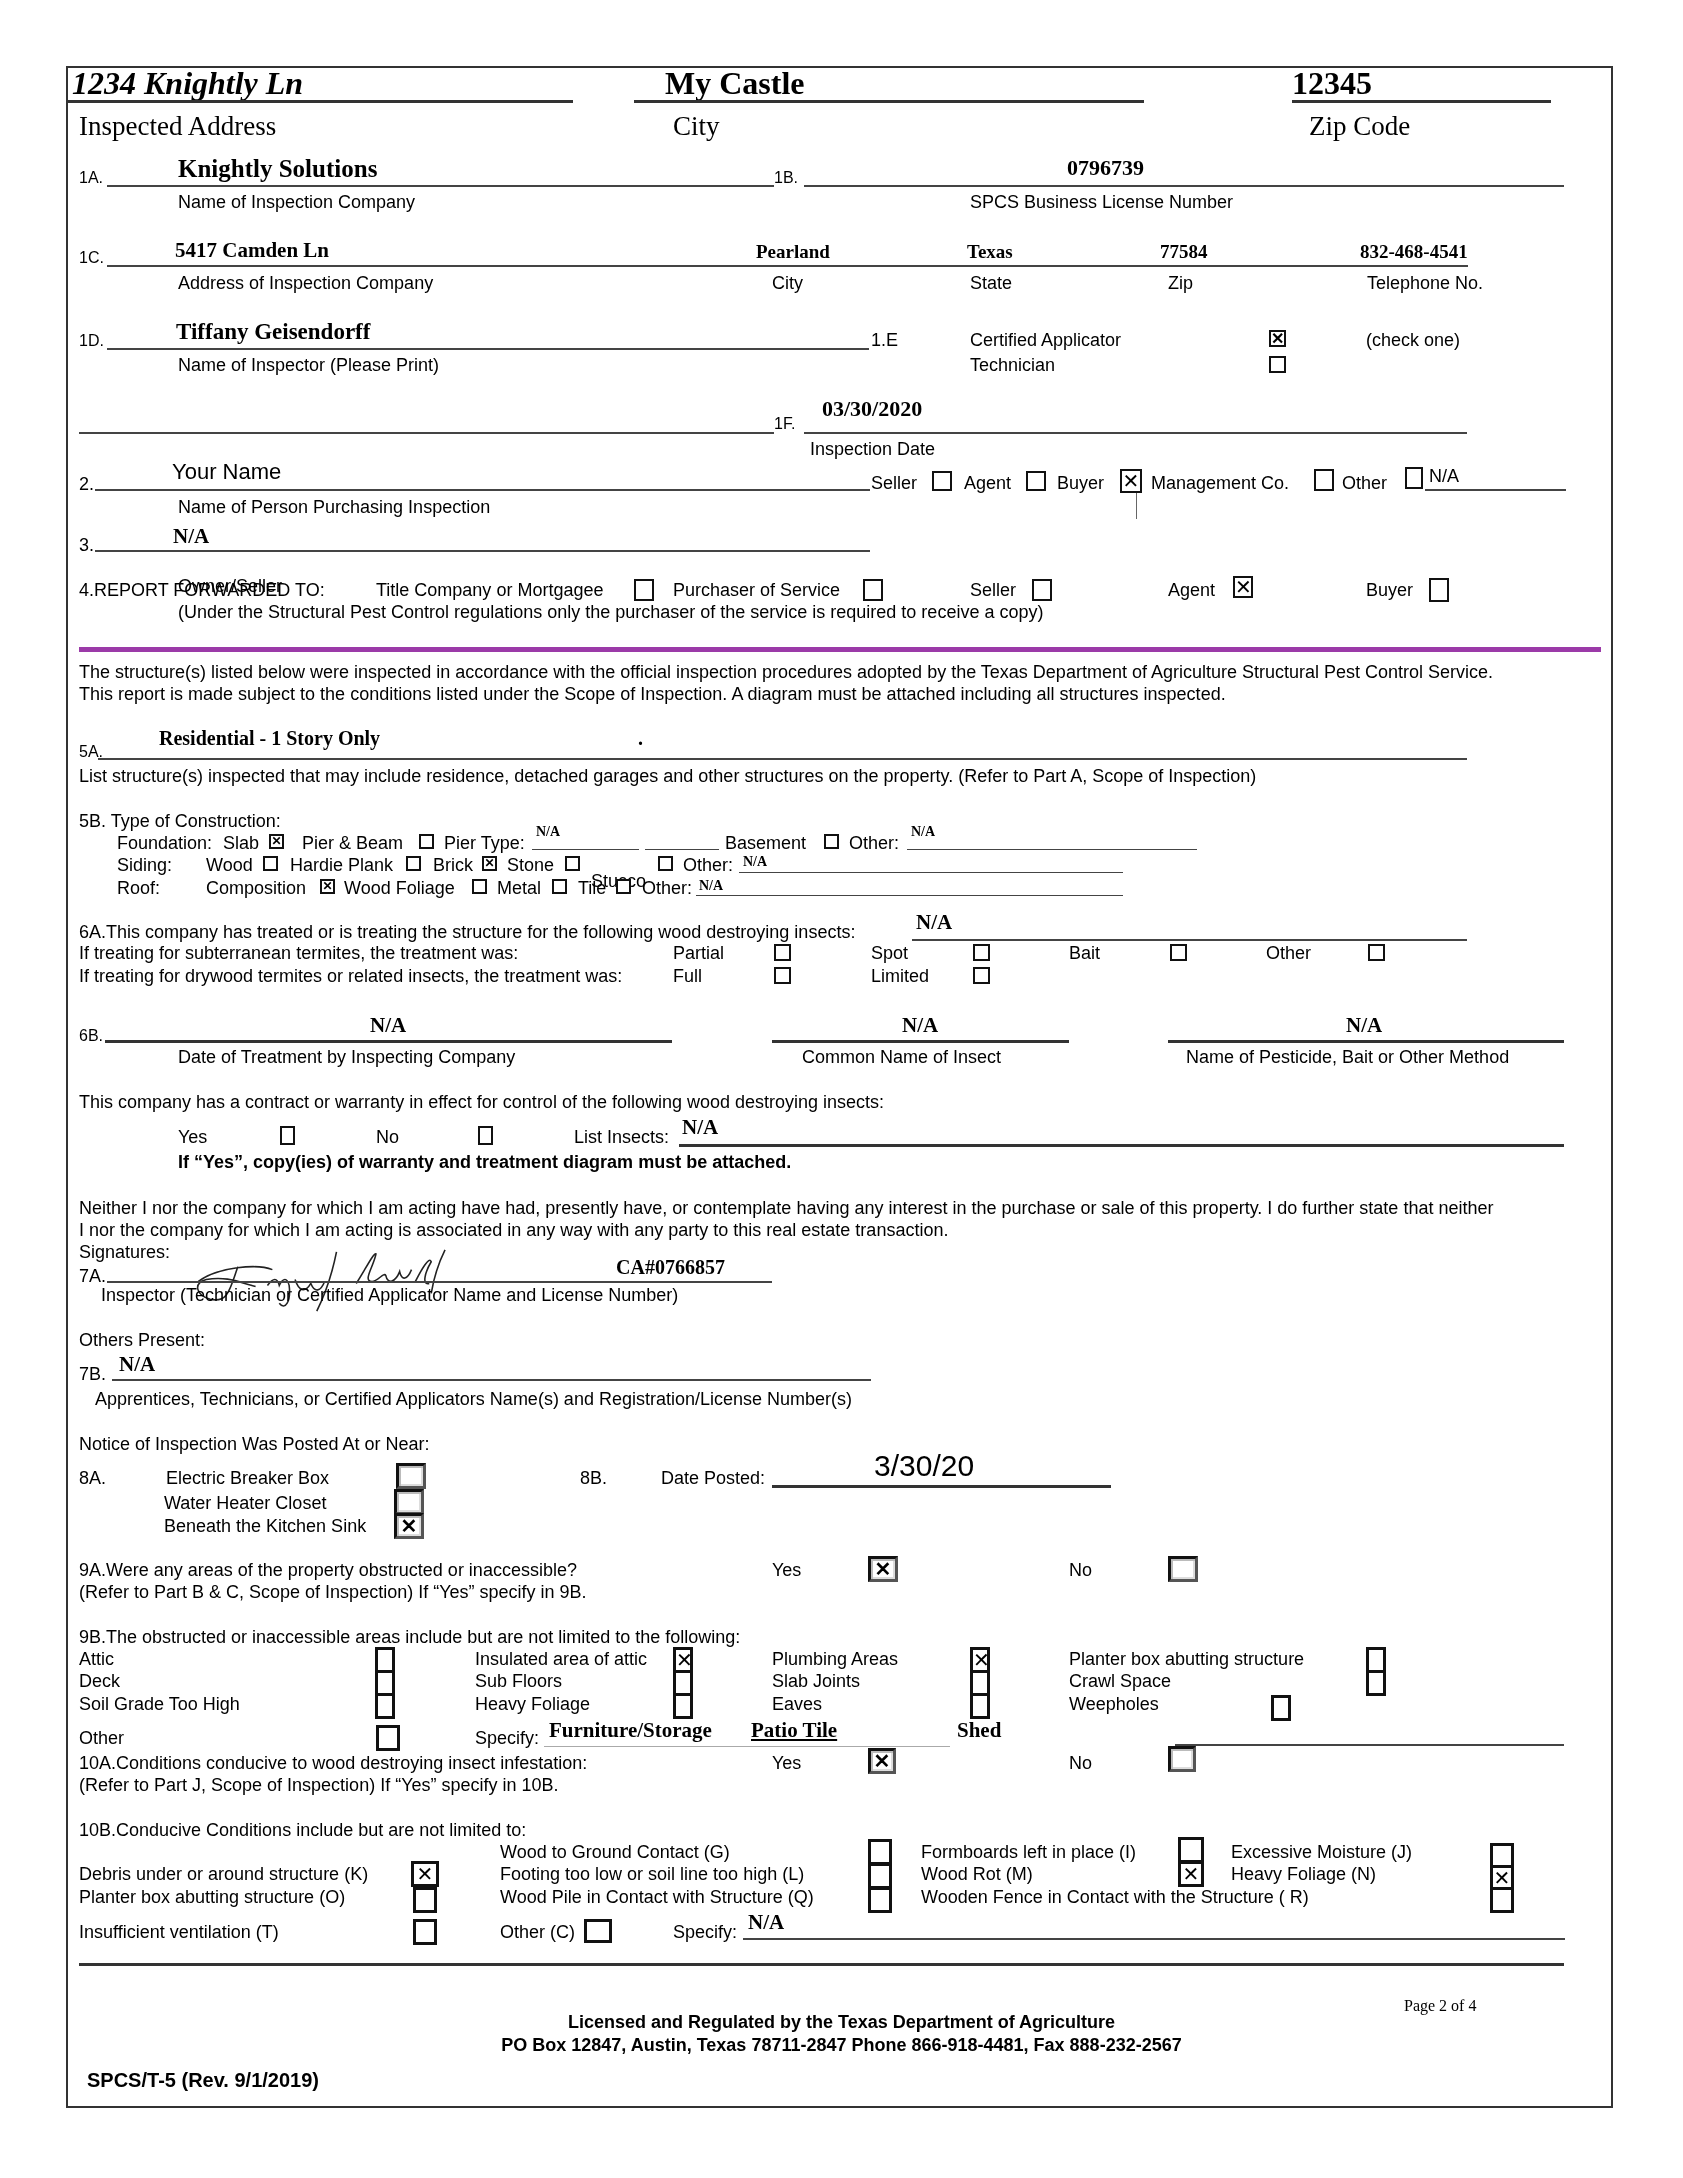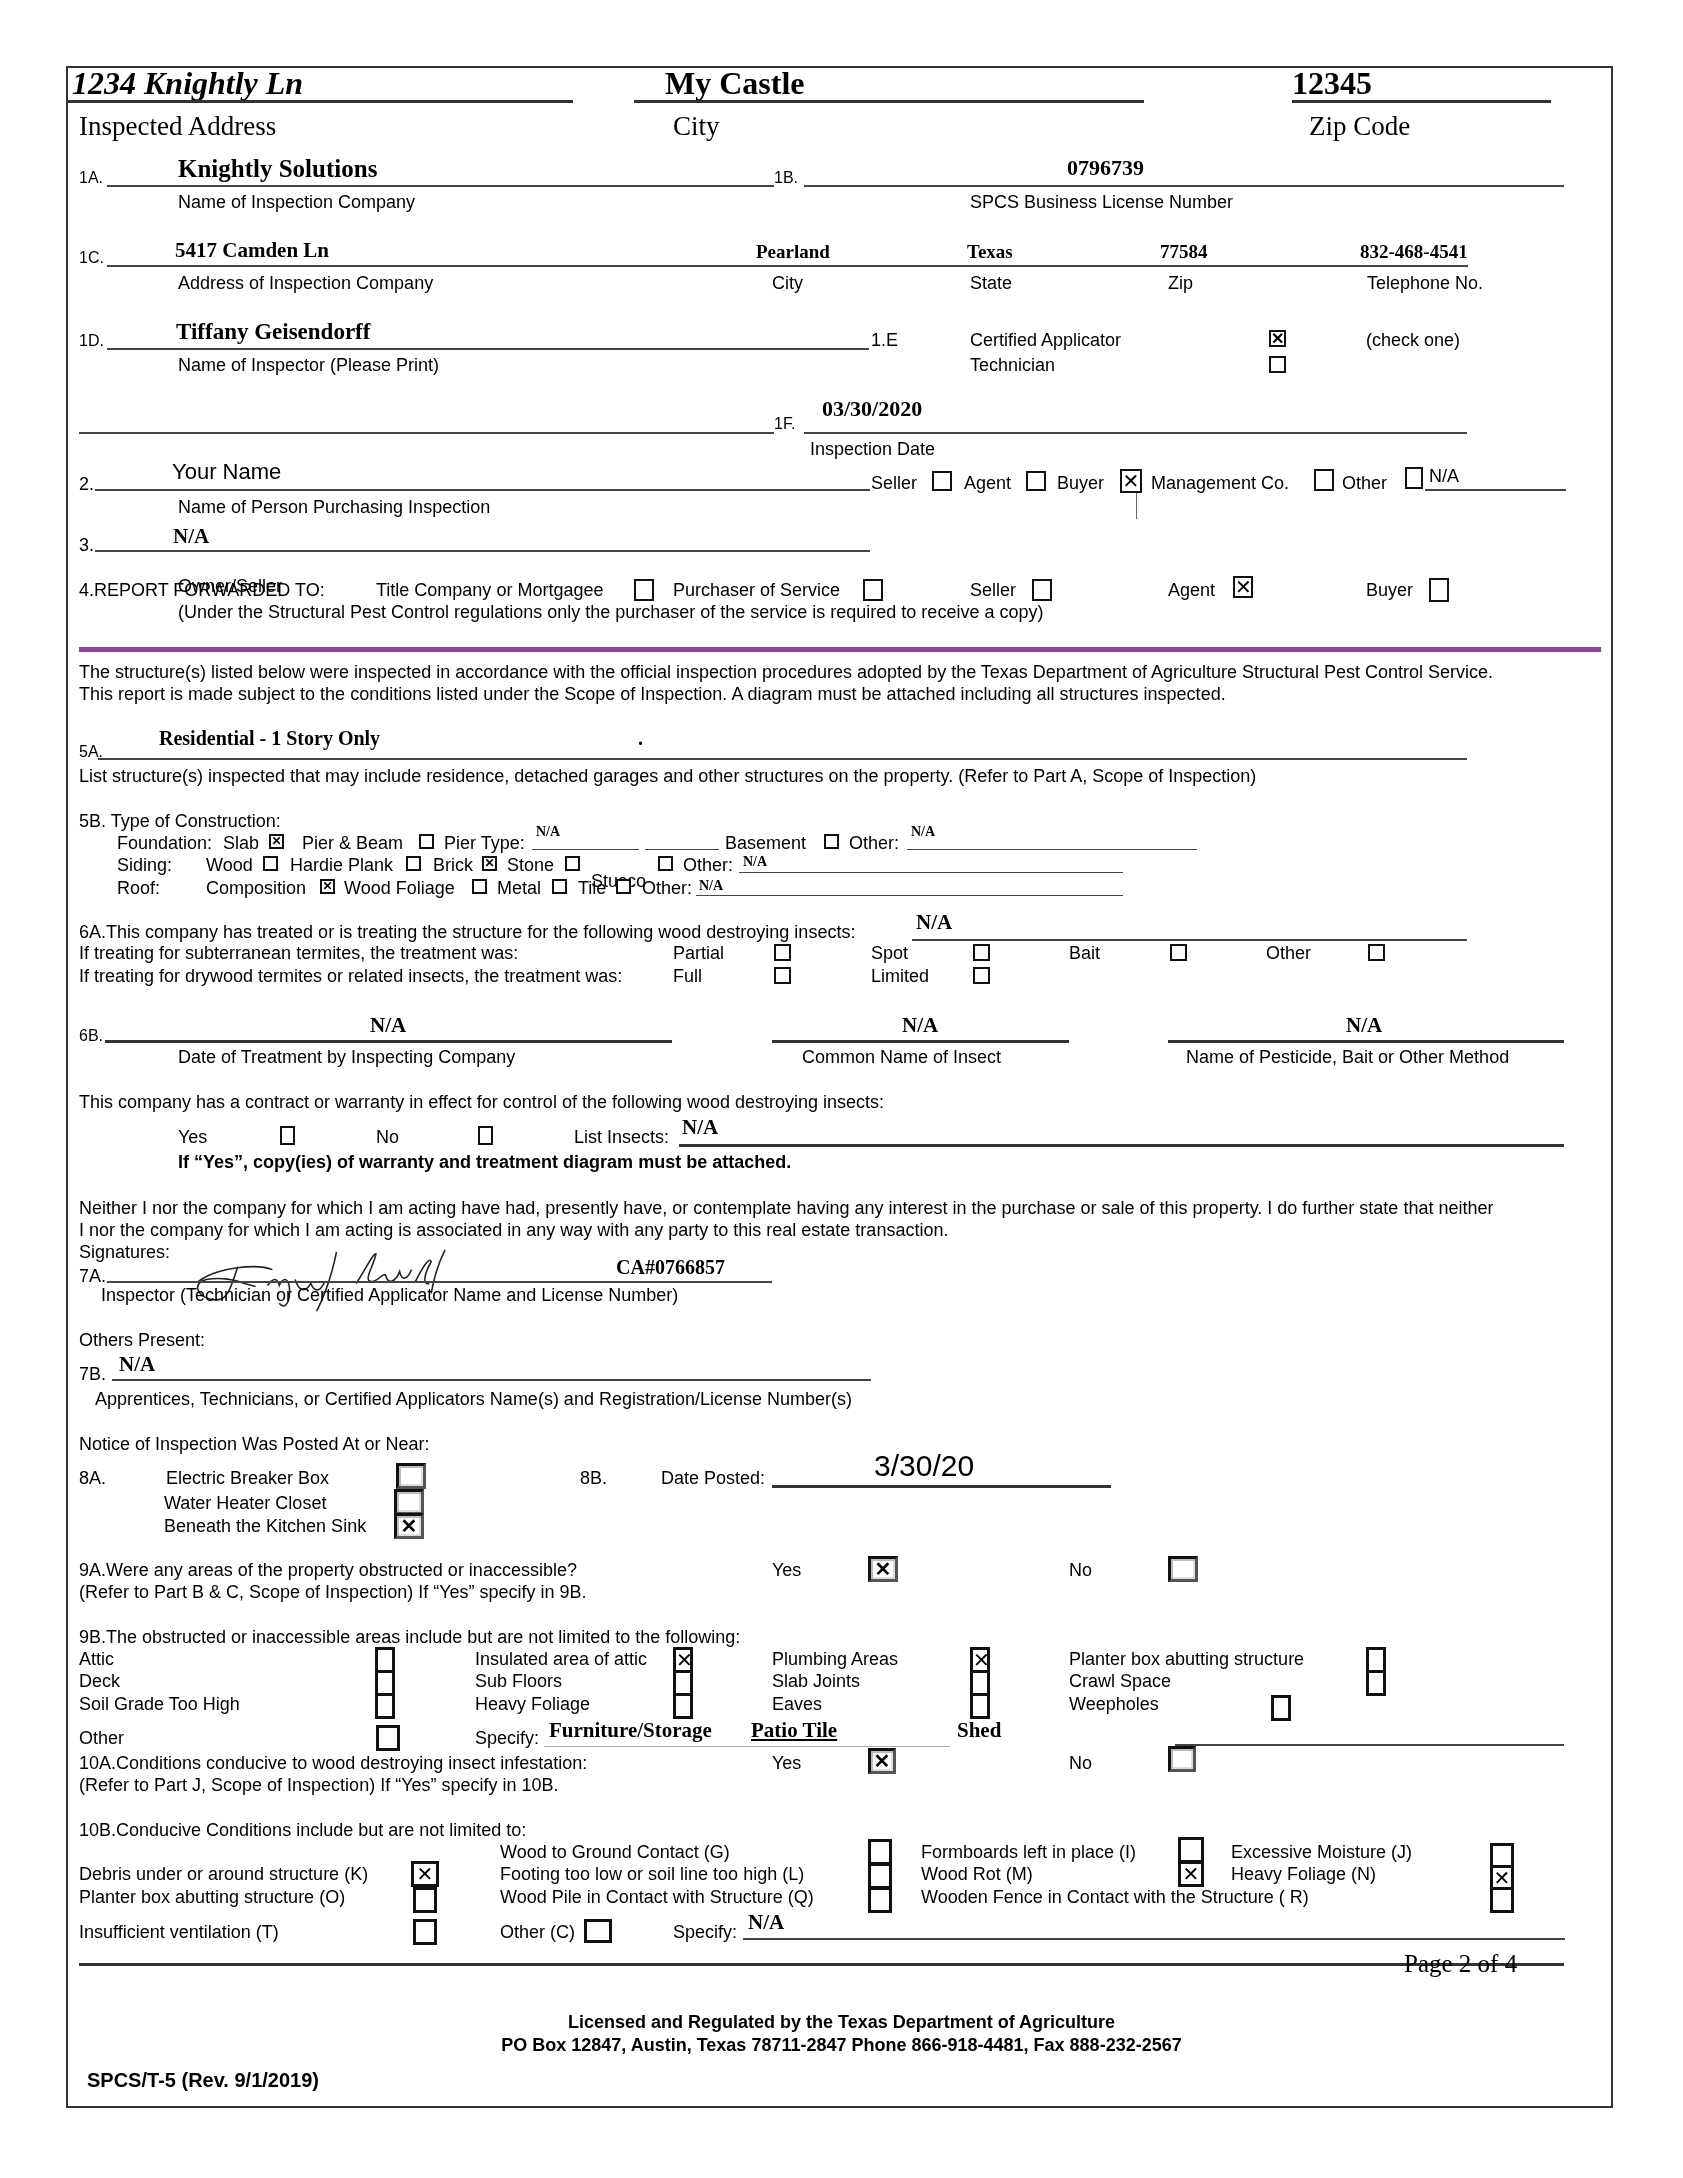--- a/index.html
+++ b/index.html
@@ -317,14 +317,14 @@
 <div class="a s" style="left:500px;top:1923px;">Other (C)</div>
 <div class="cb tall" style="left:584px;top:1919px;width:28px;height:24px;" aria-checked="false"></div>
 <div class="a s" style="left:673px;top:1923px;">Specify:</div>
 <div class="a fill" style="left:748px;top:1912px;">N/A</div>
 <div class="ul" style="left:743px;top:1938px;width:822px;"></div>
 <div class="ul thick" style="left:79px;top:1963px;width:1485px;"></div>
 
 <div class="a s bold center" style="left:0;width:1683px;top:2013px;">Licensed and Regulated by the Texas Department of Agriculture</div>
 <div class="a s bold center" style="left:0;width:1683px;top:2036px;">PO Box 12847, Austin, Texas  78711-2847 Phone 866-918-4481, Fax 888-232-2567</div>
 <div class="a s bold" style="left:87px;top:2070px;font-size:20px;">SPCS/T-5 (Rev. 9/1/2019)</div>
-<div class="a serif" style="left:1404px;top:1951px;font-size:25px;">Page 2 of 4</div>
+<div class="a serif" style="left:1404px;top:1998px;font-size:16px;">Page 2 of 4</div>
 
 
 </body></html>

